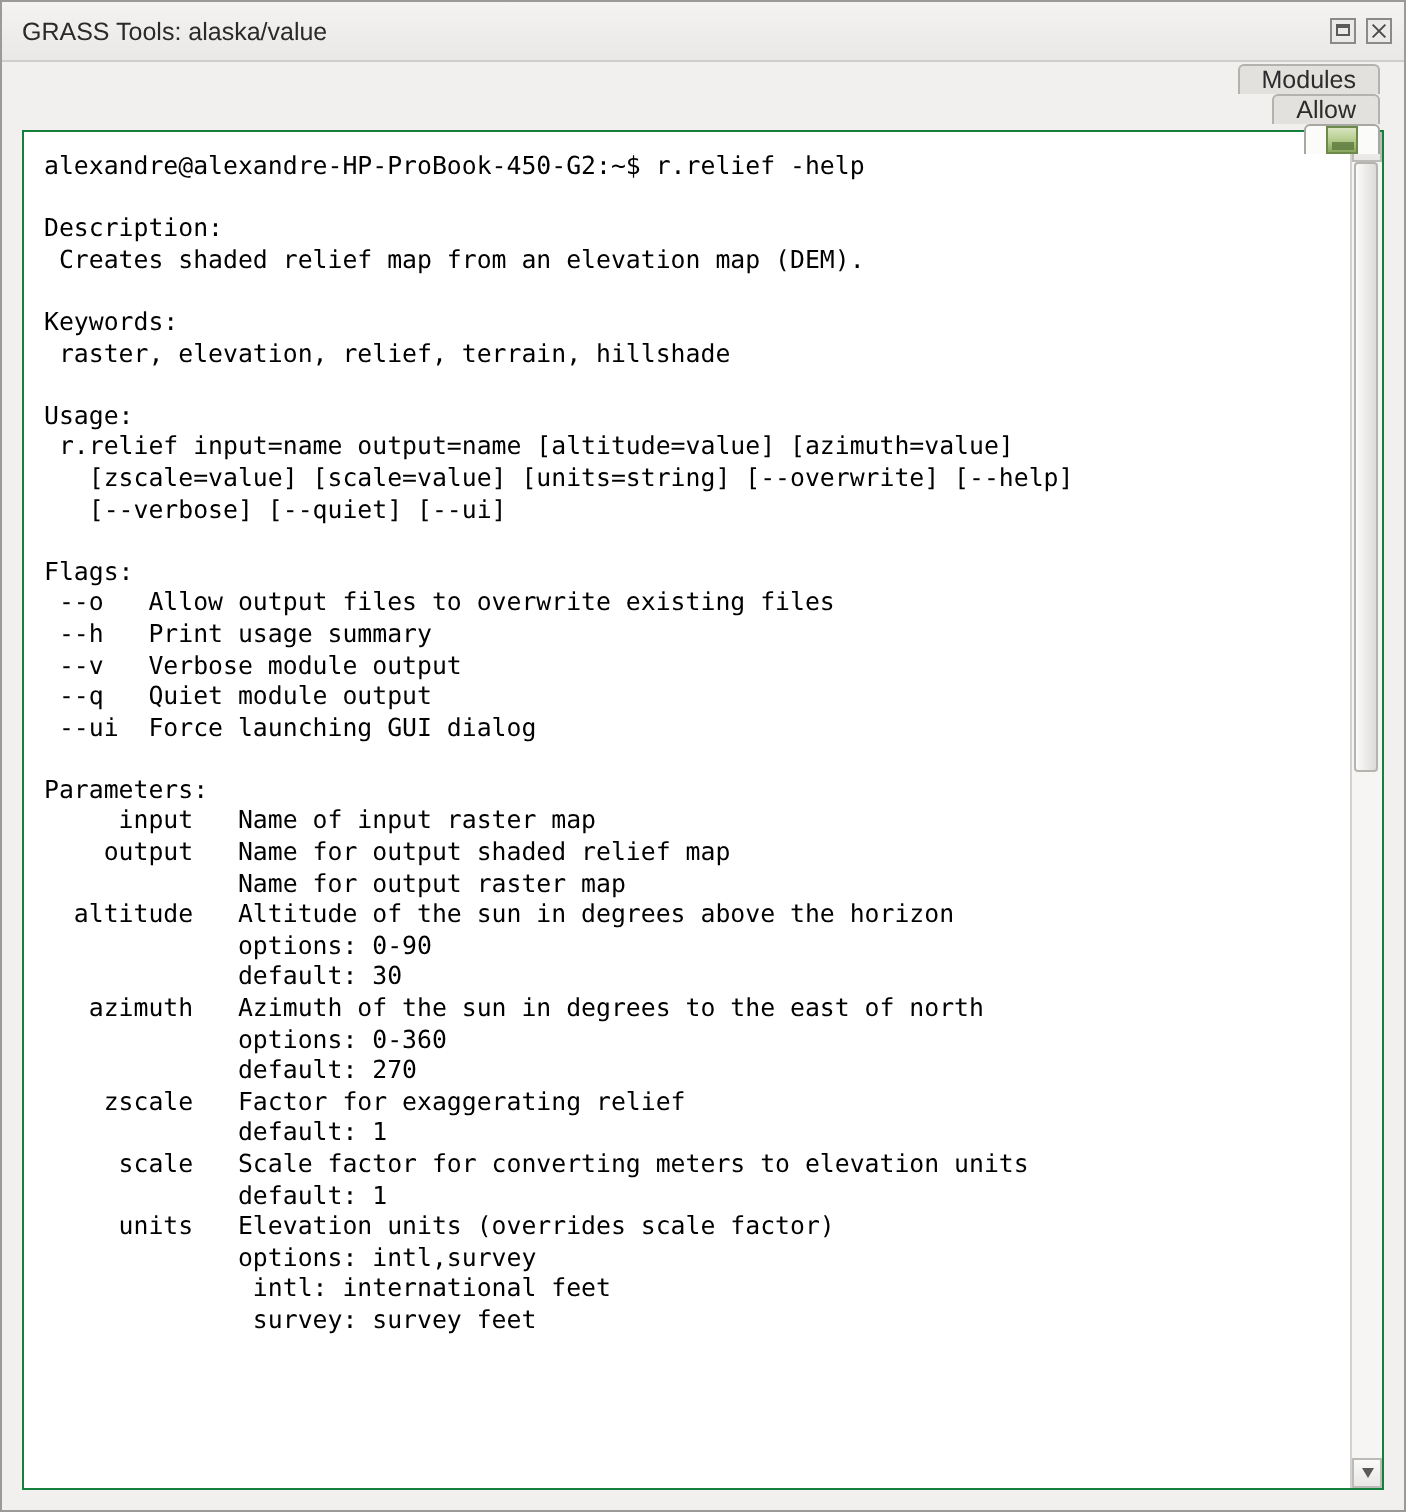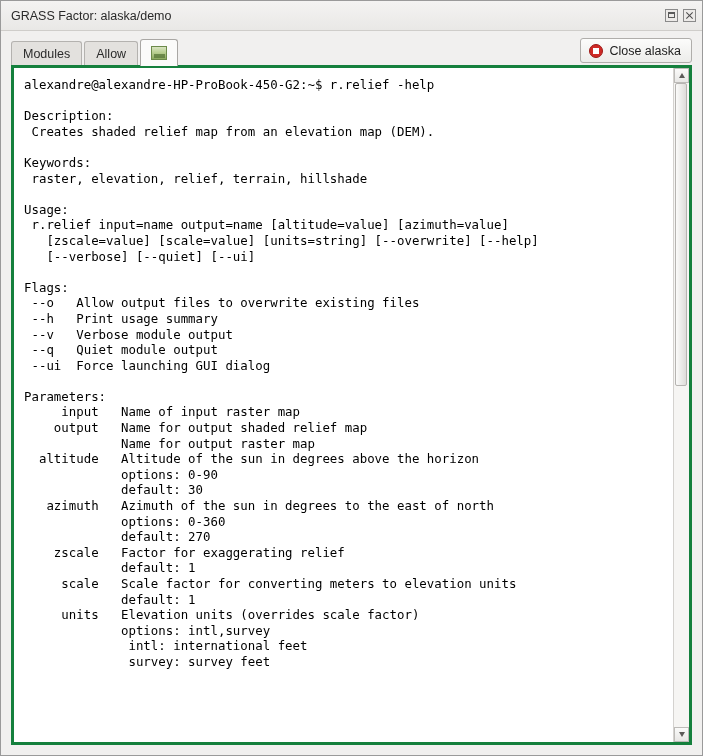--- a/index.html
+++ b/index.html
@@ -81,20 +81,21 @@
 
   
   #tabrow {
     height: 34px;
     min-height: 34px;
     display: flex;
     align-items: flex-end;
     padding: 0 10px;
     box-sizing: border-box;
     position: relative;
+    flex-direction: column;
   }
   .tab {
     height: 25px;
     padding: 0 11px;
     margin-right: 2px;
     background: #e3e1de;
     border: 1px solid #b4b2af;
     border-bottom: none;
     border-radius: 3px 3px 0 0;
     display: flex;
@@ -163,21 +164,21 @@
     left: 3px; top: 3px;
     width: 6px; height: 6px;
     background: #fff;
   }
 
   
   #console-wrap {
     margin: 0 10px 10px 10px;
     flex: 1;
     background: #ffffff;
-    border: 3px solid #15803d;
+    border: 1px solid #15803d;
     box-sizing: border-box;
     display: flex;
     overflow: hidden;
     position: relative;
   }
   #console {
     flex: 1;
     padding: 9px 6px 6px 10px;
     font-family: "DejaVu Sans Mono", "Liberation Mono", monospace;
     font-size: 12.4px;
@@ -239,21 +240,21 @@
     border-radius: 2px;
     box-sizing: border-box;
   }
 </style>
 </head>
 <body>
 
 <div id="window">
 
   <div id="titlebar">
-    <div id="title-text">GRASS Factor: alaska/demo</div>
+    <div id="title-text">GRASS Tools: alaska/value</div>
     <div class="win-btn float"></div>
     <div class="win-btn close"></div>
   </div>
 
   <div id="tabrow">
     <div class="tab">
       <span>Modules</span>
     </div>
     <div class="tab">
       <span>Allow</span>

